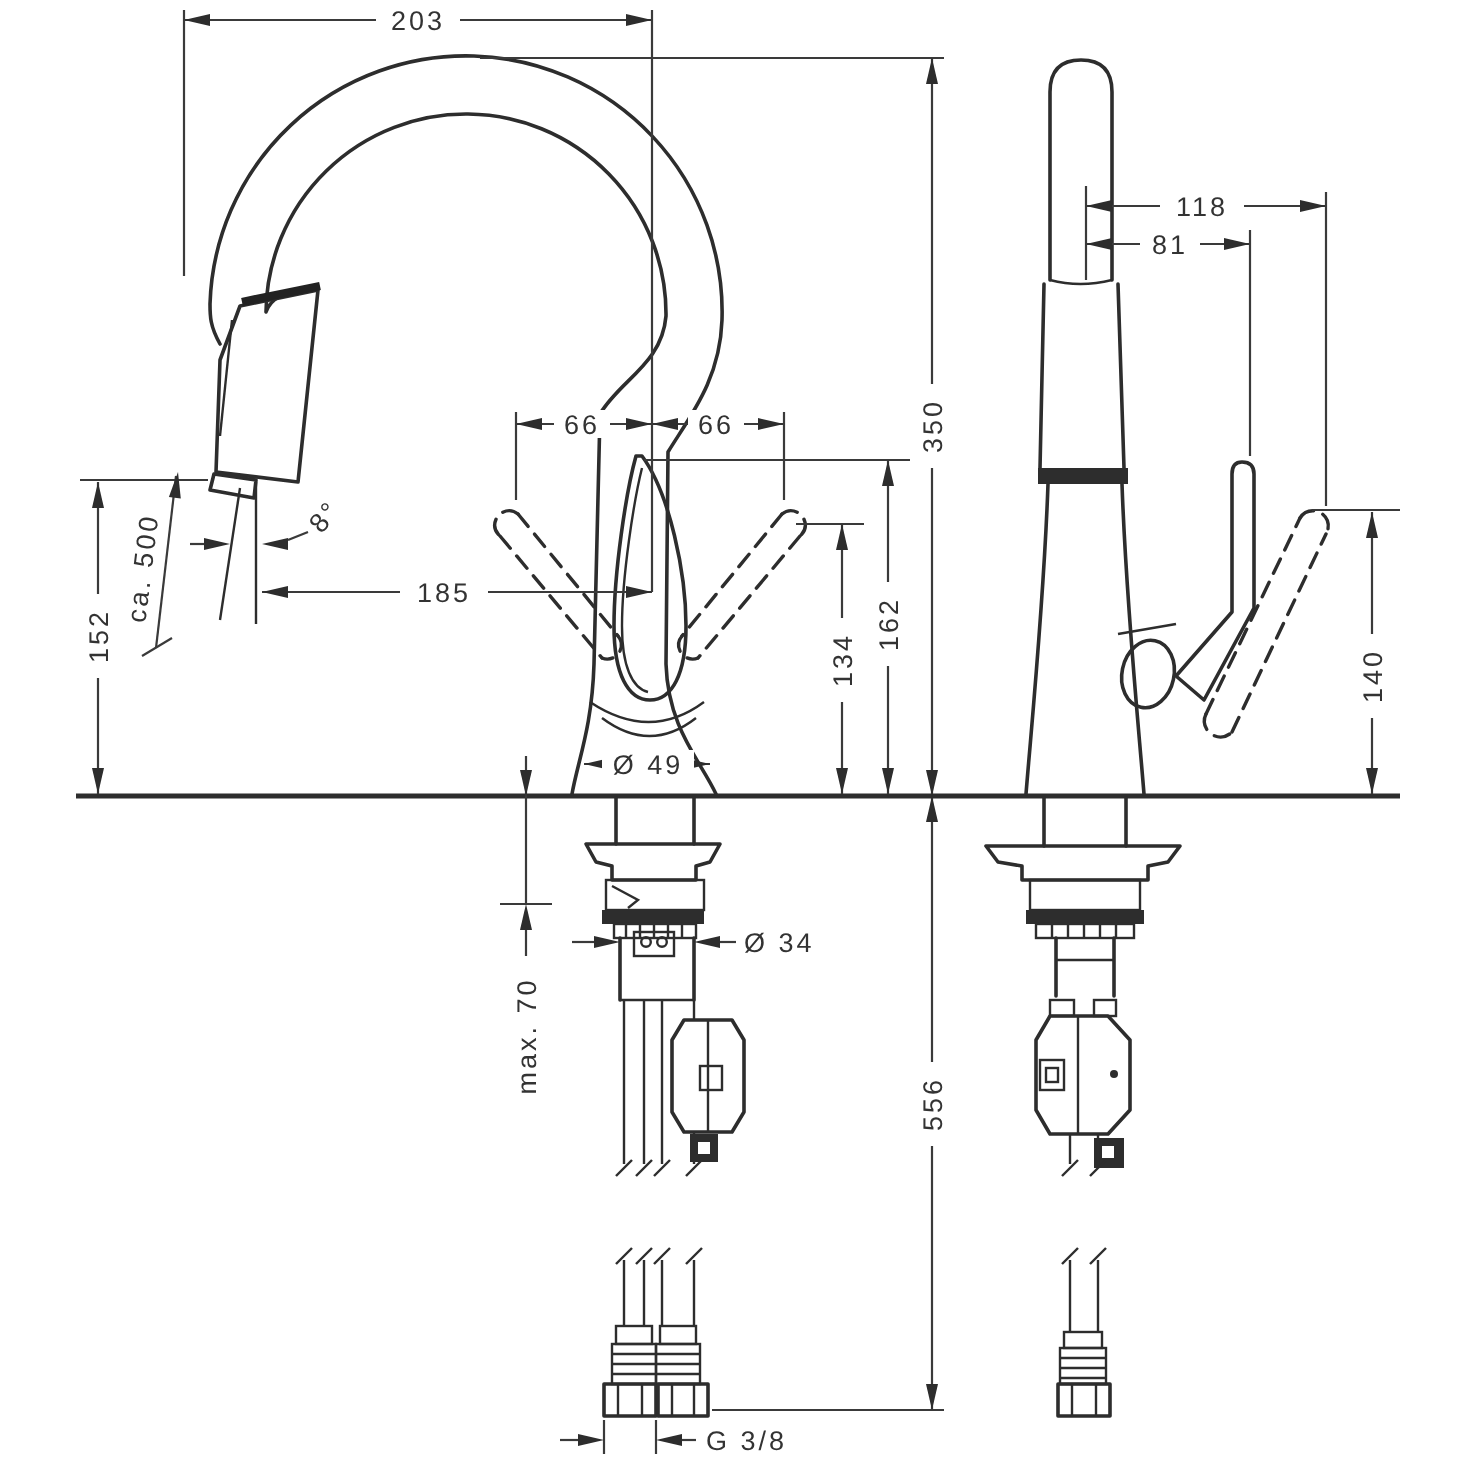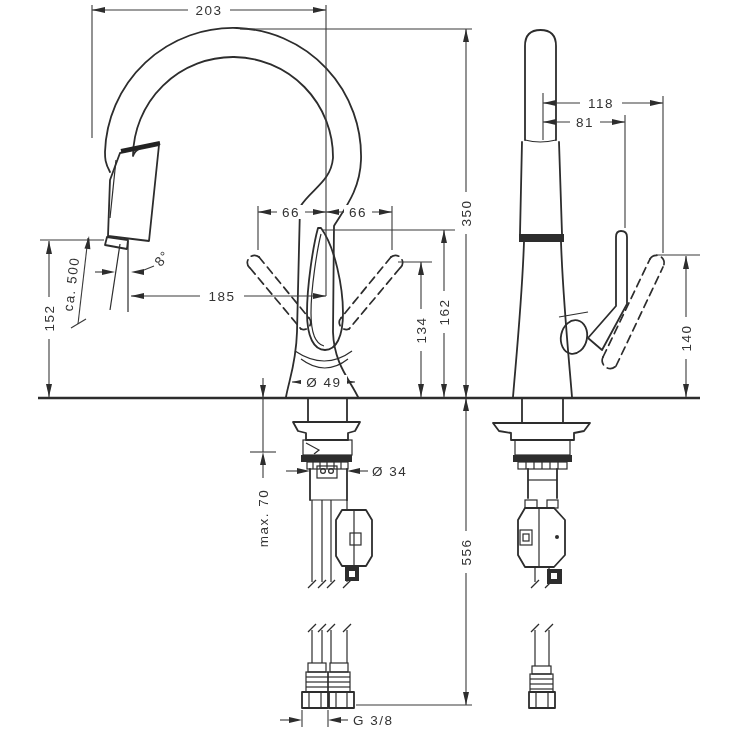--- a/index.html
+++ b/index.html
@@ -1,17 +1,17 @@
 <!DOCTYPE html>
 <html><head>
 <meta charset="utf-8">
 <style>
   html,body{margin:0;padding:0;background:#ffffff;}
   .stage{width:736px;height:736px;background:#fff;position:relative;overflow:hidden;
-         font-family:"Liberation Sans", sans-serif;}
+         font-family:"Liberation Sans", sans-serif;border-radius:10px;}
   svg{display:block;}
   .obj{stroke:#2d2d2d;stroke-width:1.8;fill:none;stroke-linejoin:round;stroke-linecap:round;}
   .objthin{stroke:#2d2d2d;stroke-width:1.2;fill:none;}
   .objfill{fill:#2d2d2d;stroke:none;}
   .band{stroke:#222;stroke-width:4.2;fill:none;}
   .dash{stroke:#2d2d2d;stroke-width:1.7;fill:none;stroke-dasharray:8 5;stroke-linecap:round;}
   .dim{stroke:#3a3a3a;stroke-width:1.1;fill:none;}
   .cnt{stroke:#2d2d2d;stroke-width:2.4;fill:none;}
   .arr{fill:#2d2d2d;stroke:none;}
   .lbl{font-family:"Liberation Sans", sans-serif;font-size:13.5px;fill:#333;

